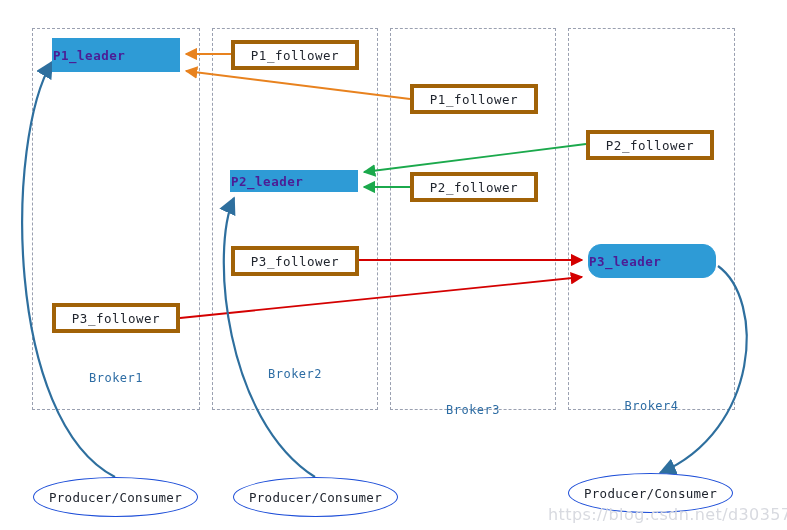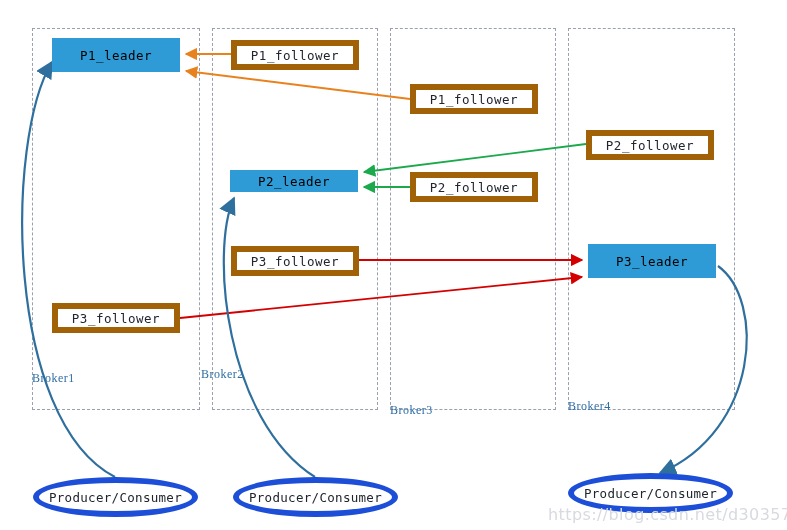--- a/index.html
+++ b/index.html
@@ -28,49 +28,49 @@
     border: 1px dashed #9aa0b0;
     background: transparent;
     box-sizing: border-box;
   }
   .broker-label {
     position: absolute;
     color: #2e6da4;
     font-size: 12px;
     letter-spacing: 0.5px;
     white-space: nowrap;
-    font-family: Liberation Serif, serif;
+    text-align: center;
   }
   .leader-box {
     position: absolute;
     background: #2e9bd6;
     border: 1px solid #2e9bd6;
-    color: #000000;
+    color: #4c1d95;
     font-size: 12.5px;
     display: flex;
     align-items: center;
-    justify-content: center;
     box-sizing: border-box;
     letter-spacing: 0.5px;
+    font-weight: bold;
   }
   .follower-box {
     position: absolute;
     background: #ffffff;
-    border: 6px solid #a16207;
+    border: 4px solid #a16207;
     color: #20252e;
     font-size: 12.5px;
     display: flex;
     align-items: center;
     justify-content: center;
     box-sizing: border-box;
     letter-spacing: 0.5px;
   }
   .client-ellipse {
     position: absolute;
-    border: 6px solid #1d4ed8;
+    border: 1px solid #1d4ed8;
     border-radius: 50%;
     background: #ffffff;
     color: #20252e;
     font-size: 12.5px;
     display: flex;
     align-items: center;
     justify-content: center;
     box-sizing: border-box;
     letter-spacing: 0.3px;
   }
@@ -125,21 +125,21 @@
     <path d="M 315 477 C 225 420 210 250 234 198" fill="none" stroke="#2e6f9e" stroke-width="2.2" marker-end="url(#ah-blue)"></path>
     <path d="M 718 266 C 765 300 760 430 660 473" fill="none" stroke="#2e6f9e" stroke-width="2.2" marker-end="url(#ah-blue)"></path>
   </svg>
 
   <div class="leader-box" style="left:52px;top:38px;width:128px;height:34px;">
     <span>P1_leader</span>
   </div>
   <div class="leader-box" style="left:230px;top:170px;width:128px;height:22px;">
     <span>P2_leader</span>
   </div>
-  <div class="leader-box" style="left:588px;top:244px;width:128px;height:34px;">
+  <div class="leader-box" style="left:588px;top:244px;width:128px;height:34px;border-radius:13px;">
     <span>P3_leader</span>
   </div>
 
   <div class="follower-box" style="left:231px;top:40px;width:128px;height:30px;">
     <span>P1_follower</span>
   </div>
   <div class="follower-box" style="left:410px;top:84px;width:128px;height:30px;">
     <span>P1_follower</span>
   </div>
   <div class="follower-box" style="left:586px;top:130px;width:128px;height:30px;">
@@ -149,21 +149,21 @@
     <span>P2_follower</span>
   </div>
   <div class="follower-box" style="left:231px;top:246px;width:128px;height:30px;">
     <span>P3_follower</span>
   </div>
   <div class="follower-box" style="left:52px;top:303px;width:128px;height:30px;">
     <span>P3_follower</span>
   </div>
 
   <div class="broker-label" style="left:32px;top:371px;width:168px;">Broker1</div>
-  <div class="broker-label" style="left:201px;top:367px;width:166px;">Broker2</div>
+  <div class="broker-label" style="left:212px;top:367px;width:166px;">Broker2</div>
   <div class="broker-label" style="left:390px;top:367px;width:166px;margin-top:36px;">Broker3</div>
   <div class="broker-label" style="left:568px;top:371px;width:167px;margin-top:28px;">Broker4</div>
 
   <div class="client-ellipse" style="left:33px;top:477px;width:165px;height:40px;">
     <span>Producer/Consumer</span>
   </div>
   <div class="client-ellipse" style="left:233px;top:477px;width:165px;height:40px;">
     <span>Producer/Consumer</span>
   </div>
   <div class="client-ellipse" style="left:568px;top:473px;width:165px;height:40px;">

